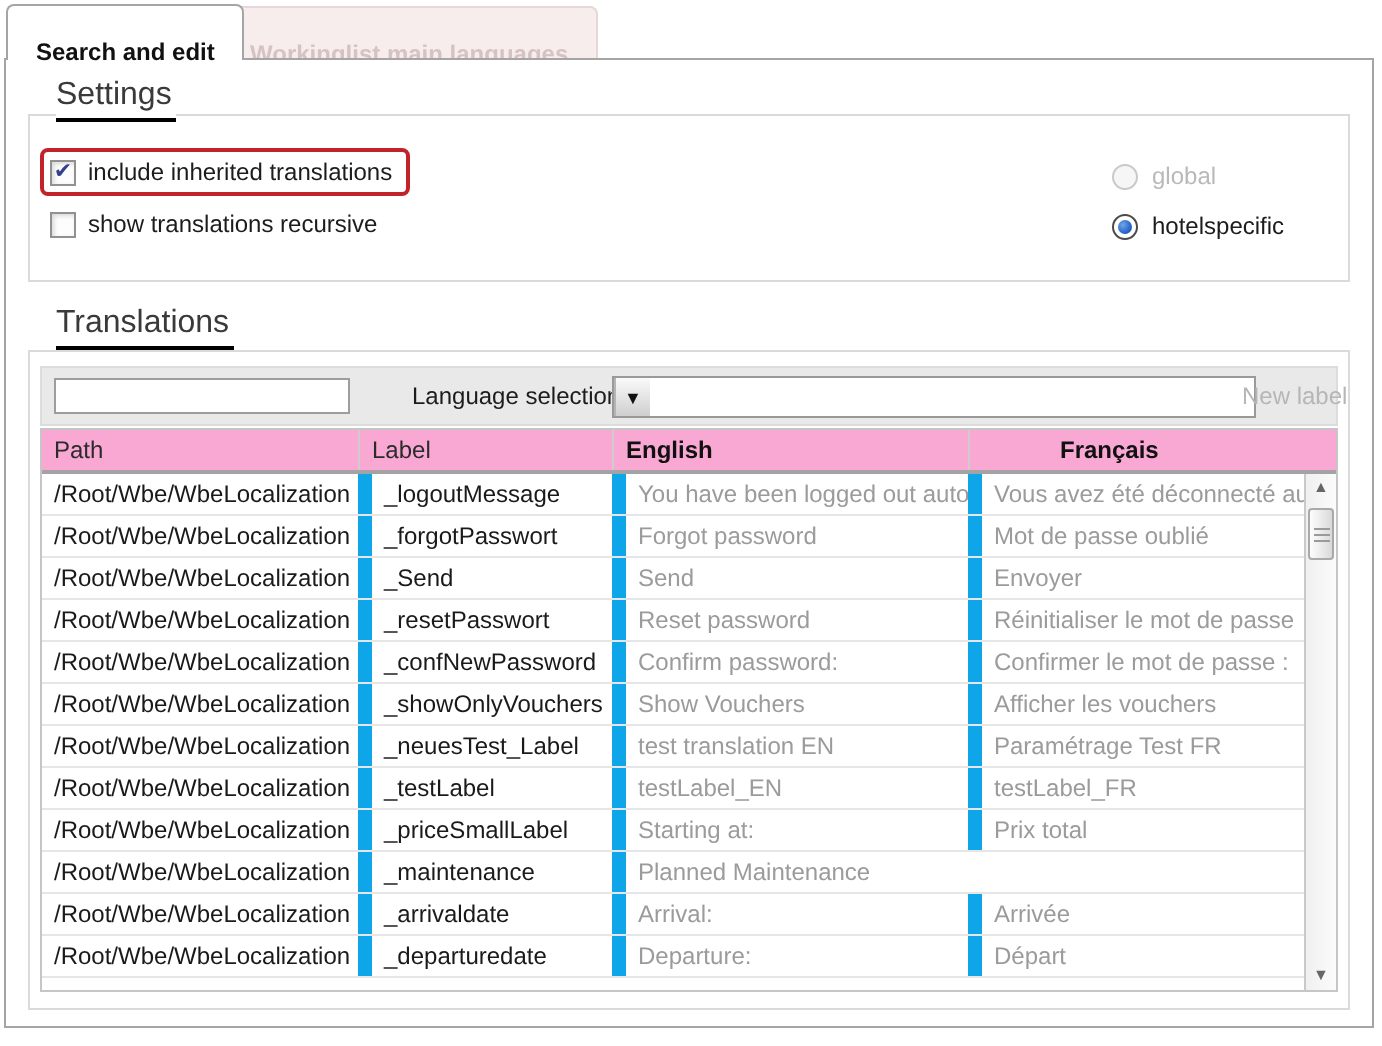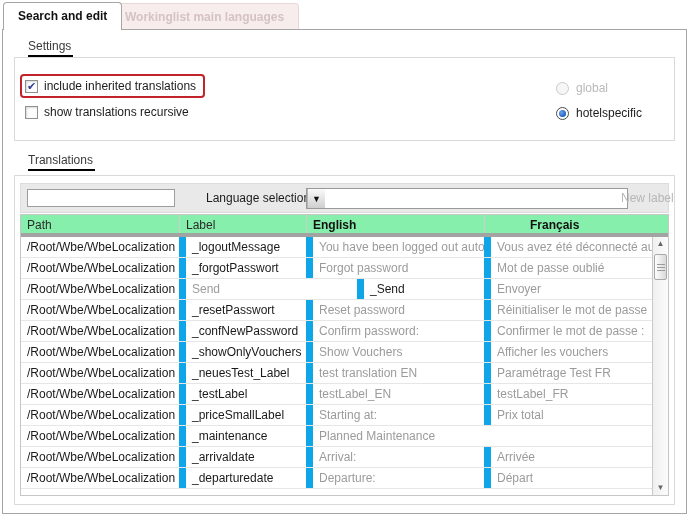--- a/index.html
+++ b/index.html
@@ -2,32 +2,32 @@
 <html><head>
 <meta charset="utf-8">
 <style>
   * { box-sizing: border-box; margin: 0; padding: 0; }
   html,body { width:691px; height:523px; background:#fff; overflow:hidden; }
   body { font-family:"Liberation Sans", sans-serif; font-size:12px; color:#222; }
   .page { position:relative; width:691px; height:523px; background:#fff; }
 
   
   .tab { position:absolute; top:2px; font-weight:bold; font-size:12px;
-         padding:0 14px; line-height:26px; border-radius:4px 4px 0 0; white-space:nowrap; cursor:default; }
+         padding:10px 14px; line-height:26px; border-radius:4px 4px 0 0; white-space:nowrap; cursor:default; }
   .tab-active { left:3px; height:28px; background:#fff; color:#111;
                 border:1px solid #a5a5a5; border-bottom:none; z-index:3; }
   .tab-inactive { left:110px; top:3px; height:26px; background:#f7eded; color:#d6c2c2;
                   border:1px solid #e6d8d8; border-bottom:none; z-index:1; }
 
   
   .panel { position:absolute; left:2px; top:29px; width:685px; height:485px;
            border:1px solid #a5a5a5; background:#fff; z-index:2; }
 
   
-  .section-label { position:absolute; z-index:4; color:#3a3a3a; font-size:12px;
+  .section-label { position:absolute; z-index:4; color:#3a3a3a; font-size:16px;
                    border-bottom:2px solid #000; padding:0 2px 2px 0; background:#fff; }
   .section-box { position:absolute; border:1px solid #dadada; background:#fff; z-index:3; }
 
   
   .cb-row { position:absolute; display:flex; align-items:center; gap:6px; z-index:5; }
   .highlight-red { border:2px solid #c2232a; border-radius:4px; padding:3px 7px 3px 3px; }
   .checkbox { width:13px; height:13px; border:1px solid #919191; background:#fdfdfd;
               display:inline-flex; align-items:center; justify-content:center;
               font-size:11px; line-height:11px; color:#31418f; box-shadow: inset 1px 1px 2px #d8d8d8; }
   .cb-label { color:#1c1c1c; }
@@ -52,21 +52,21 @@
               border:1px solid #999; background:#fff; display:flex; align-items:center; }
   .dropdown-value { flex:1; padding:0 5px; white-space:nowrap; overflow:hidden; color:#111; }
   .dropdown-btn { width:18px; height:100%; border-left:1px solid #b5b5b5;
                   background:linear-gradient(#fafafa,#cfcfcf); display:flex; align-items:center;
                   justify-content:center; font-size:9px; color:#111; cursor:default; }
   .new-label-btn { position:absolute; left:600px; top:0; line-height:28px; color:#b6b6b6; white-space:nowrap; }
 
   
   .table { position:absolute; left:5px; top:38px; width:649px; height:282px;
            border:1px solid #c6c6c6; background:#fff; display:flex; flex-direction:column; }
-  .thead { display:flex; height:22px; background:#86efac; border-bottom:4px solid #a3a3a3; flex:0 0 auto; }
+  .thead { display:flex; height:22px; background:#f9a8d4; border-bottom:2px solid #a3a3a3; flex:0 0 auto; }
   .th { padding:0 6px; line-height:21px; color:#2b2b2b; white-space:nowrap; overflow:hidden; }
   .th + .th { border-left:1px solid #cdcdcd; }
   .th.bold { font-weight:bold; color:#111; }
   .col-path { width:158px; flex:0 0 auto; }
   .col-label { width:127px; flex:0 0 auto; }
   .col-en { width:178px; flex:0 0 auto; }
   .col-fr { flex:1 1 auto; min-width:0;padding-left:45px; }
   .tbody-wrap { display:flex; flex:1 1 auto; min-height:0; }
   .rows { flex:1 1 auto; min-width:0; overflow:hidden; }
   .tr { display:flex; height:21px; border-bottom:1px solid #e6e6e6; background:#fff; }
@@ -153,22 +153,22 @@
 
   <div class="tr">
     <div class="td dark col-path">/Root/Wbe/WbeLocalization</div>
     <div class="td dark col-label">_forgotPasswort</div>
     <div class="td gray col-en">Forgot password</div>
     <div class="td gray col-fr">Mot de passe oublié</div>
   </div>
 
   <div class="tr">
     <div class="td dark col-path">/Root/Wbe/WbeLocalization</div>
+    <div class="td dark col-label">_Send</div>
     <div class="td gray col-en">Send</div>
-    <div class="td dark col-label">_Send</div>
     <div class="td gray col-fr">Envoyer</div>
   </div>
 
   <div class="tr">
     <div class="td dark col-path">/Root/Wbe/WbeLocalization</div>
     <div class="td dark col-label">_resetPasswort</div>
     <div class="td gray col-en">Reset password</div>
     <div class="td gray col-fr">Réinitialiser le mot de passe</div>
   </div>
 

